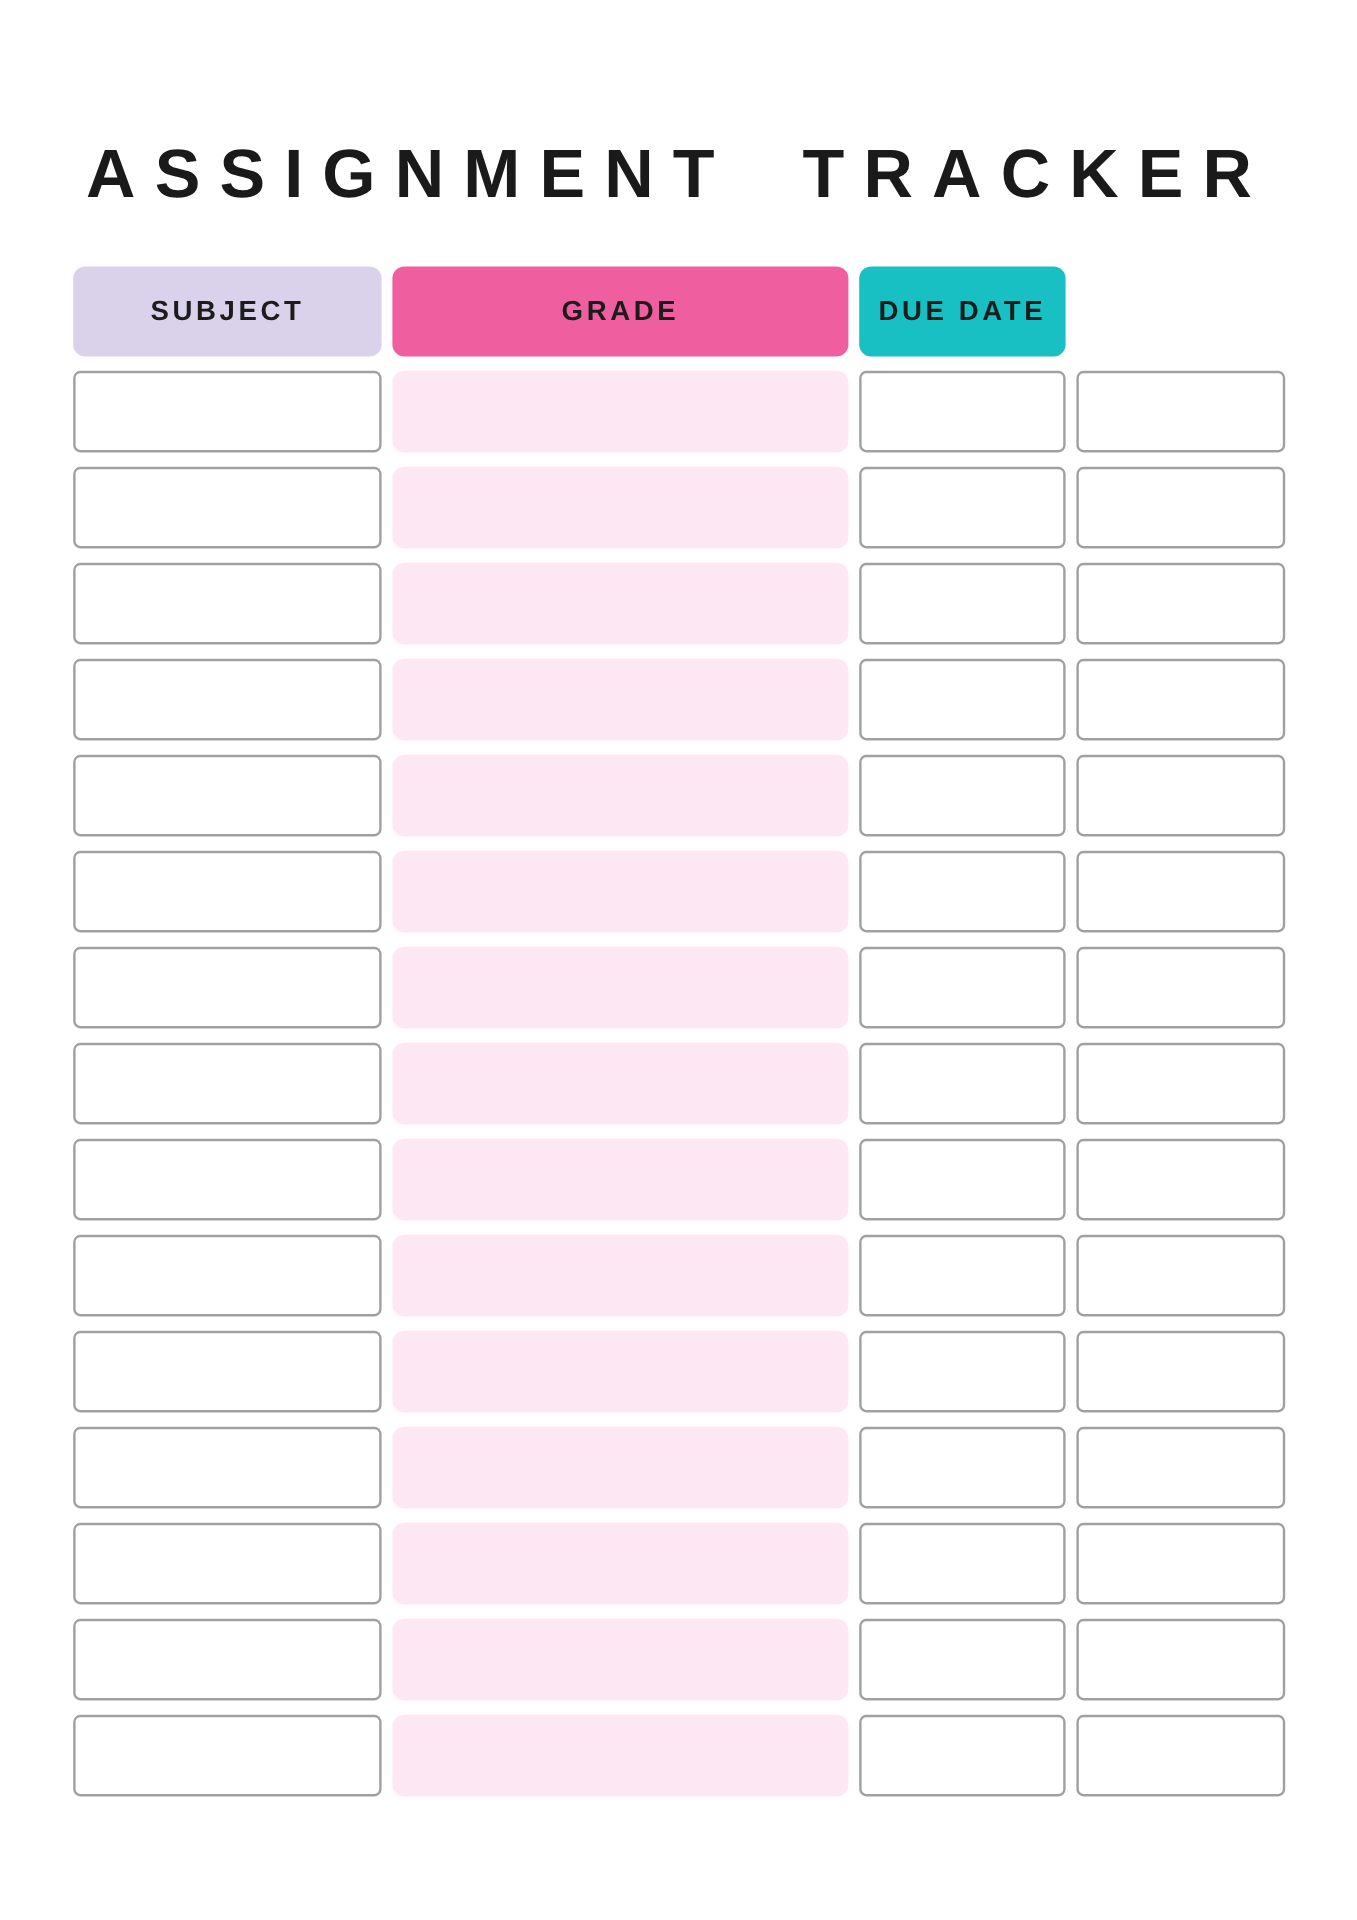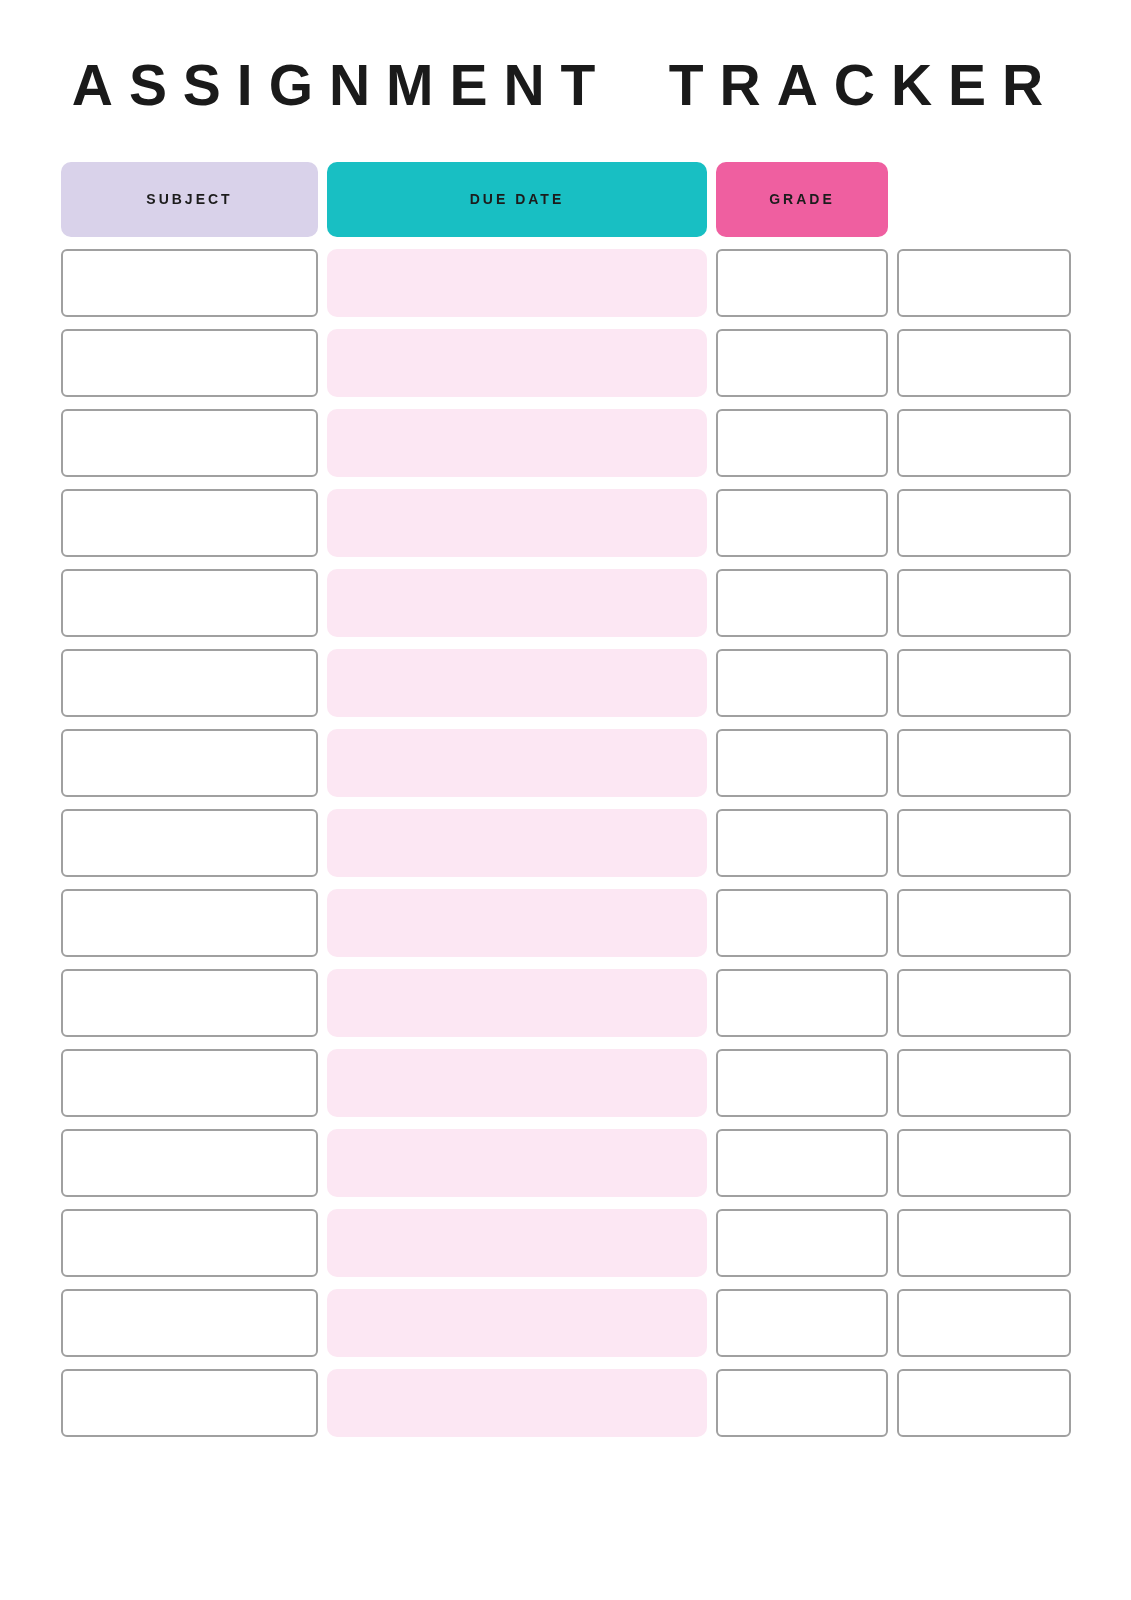--- a/index.html
+++ b/index.html
@@ -7,21 +7,21 @@
   body {
     font-family: "Liberation Sans", sans-serif;
     width: 1131px; height: 1600px; overflow: hidden;
   }
   .page {
     width: 1131px; height: 1600px;
     background: var(--page-bg, #ffffff);
     position: relative;
   }
   .title {
-    padding-top: 52px;
+    padding-top: 112px;
     text-align: center;
     font-size: 57px;
     font-weight: 700;
     letter-spacing: 0.28em;
     word-spacing: 0.45em;
     line-height: 1.17;
     color: var(--title-color, #1a1a1a);
     white-space: nowrap;
   }
   .table {
@@ -33,21 +33,21 @@
     grid-template-columns: 257px 380px 172px 174px;
     column-gap: 9px;
   }
   .header-row { margin-bottom: 12px; }
   .hdr {
     height: 75px;
     border-radius: 10px;
     display: flex;
     align-items: center;
     justify-content: center;
-    font-size: 14px;
+    font-size: 23px;
     font-weight: 700;
     letter-spacing: 3px;
     color: var(--header-text, #1c1c1c);
   }
   .row { margin-bottom: 12px; }
   .cell { height: 68px; }
   .cell.outlined {
     background: #ffffff;
     border: 2px solid var(--cell-border, #a0a0a0);
     border-radius: 6px;
@@ -61,22 +61,22 @@
 <body>
 
 <div class="page">
 
   <h1 class="title">ASSIGNMENT TRACKER</h1>
 
   <div class="table">
 
     <div class="grid-row header-row">
       <div class="hdr" style="background: rgb(217, 210, 234);">SUBJECT</div>
+      <div class="hdr" style="background: rgb(239, 95, 160);">GRADE</div>
       <div class="hdr" style="background: rgb(24, 191, 195);">DUE DATE</div>
-      <div class="hdr" style="background: rgb(239, 95, 160);">GRADE</div>
     </div>
 
     <div>
         <div class="grid-row row">
           <div class="cell outlined"></div>
           <div class="cell filled"></div>
           <div class="cell outlined"></div>
           <div class="cell outlined"></div>
         </div>
         <div class="grid-row row">

